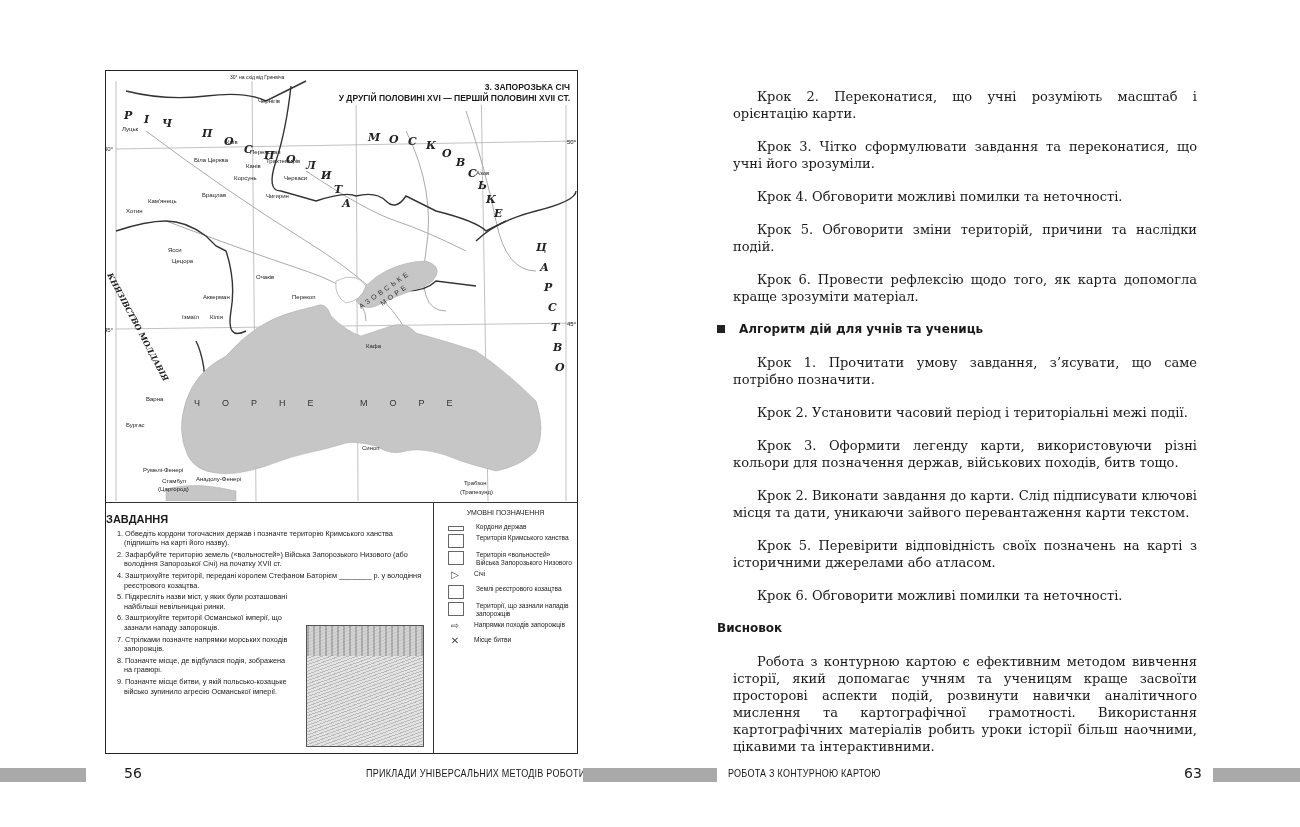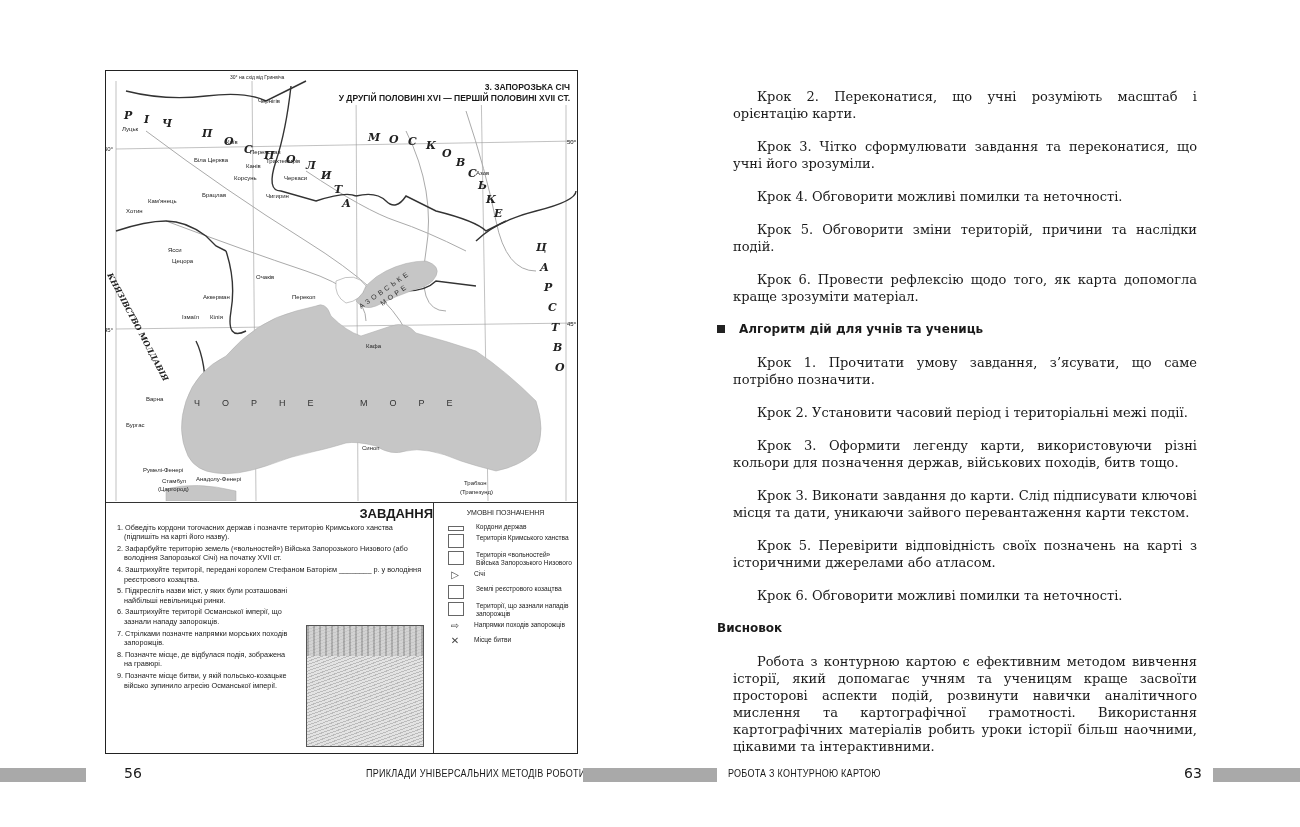--- a/index.html
+++ b/index.html
@@ -10,21 +10,21 @@
   
   .figure{position:absolute;left:105px;top:70px;width:471px;height:682px;border:1.5px solid #222;background:#fff;}
   .map{position:absolute;left:0;top:0;width:471px;height:430px;overflow:hidden;}
   .map svg{display:block;}
   .map-title{position:absolute;left:222px;top:10px;width:240px;text-align:right;font-family:"Liberation Sans",sans-serif;font-weight:bold;font-size:8.5px;line-height:11px;background:#fff;padding:1px 2px;}
   .maplbl{position:absolute;font-family:"Liberation Sans",sans-serif;font-size:6px;color:#222;white-space:nowrap;}
   .country{position:absolute;font-family:"DejaVu Serif",serif;font-style:italic;font-weight:bold;font-size:11px;color:#222;letter-spacing:0;}
   .sea{position:absolute;font-family:"Liberation Sans",sans-serif;font-size:9px;color:#333;letter-spacing:22px;}
 
   .tasks{position:absolute;left:0;top:431px;width:327px;height:250px;border-top:1px solid #333;font-family:"Liberation Sans",sans-serif;font-size:7.3px;line-height:9.6px;}
-  .tasks h3{margin:6px 0 4px;text-align:right;font-size:13px;font-weight:bold;}
+  .tasks h3{margin:12px 0 4px;text-align:left;font-size:11px;font-weight:bold;}
   .task{margin:0 8px 2px 18px;text-indent:-7px;}
   .task.narrow{width:170px;}
   .engraving{position:absolute;left:200px;top:122px;width:116px;height:120px;border:1px solid #555;
     background:repeating-linear-gradient(160deg,#bbb 0 1px,#e3e3e3 1px 3px),#ddd;}
   .engraving .sky{position:absolute;left:0;top:0;right:0;height:30px;background:repeating-linear-gradient(90deg,#999 0 2px,#ccc 2px 6px);opacity:.7;}
   .legend{position:absolute;left:327px;top:431px;width:143px;height:250px;border-top:1px solid #333;border-left:1px solid #333;font-family:"Liberation Sans",sans-serif;font-size:6.6px;line-height:8px;}
   .legend h3{margin:6px 0 6px;text-align:center;font-size:7px;font-weight:normal;}
   .lg{display:flex;align-items:flex-start;margin:0 4px 3px 14px;}
   .lg .sym{width:14px;height:12px;border:1px solid #666;margin-right:12px;flex:0 0 auto;}
   .lg .sym.line{height:3px;margin-top:3px;}
@@ -228,21 +228,21 @@
 <div class="body-text">
   <p class="p">Крок 2. Переконатися, що учні розуміють масштаб і орієнтацію карти.</p>
   <p class="p">Крок 3. Чітко сформулювати завдання та переконатися, що учні його зрозуміли.</p>
   <p class="p">Крок 4. Обговорити можливі помилки та неточності.</p>
   <p class="p">Крок 5. Обговорити зміни територій, причини та наслідки подій.</p>
   <p class="p">Крок 6. Провести рефлексію щодо того, як карта допомогла краще зрозуміти матеріал.</p>
   <p class="heading"><span class="bullet"></span><span>Алгоритм дій для учнів та учениць</span></p>
   <p class="p">Крок 1. Прочитати умову завдання, з’ясувати, що саме потрібно позначити.</p>
   <p class="p">Крок 2. Установити часовий період і територіальні межі події.</p>
   <p class="p">Крок 3. Оформити легенду карти, використовуючи різні кольори для позначення держав, військових походів, битв тощо.</p>
-  <p class="p">Крок 3. Виконати завдання до карти. Слід підписувати ключові місця та дати, уникаючи зайвого перевантаження карти текстом.</p>
+  <p class="p">Крок 2. Виконати завдання до карти. Слід підписувати ключові місця та дати, уникаючи зайвого перевантаження карти текстом.</p>
   <p class="p">Крок 5. Перевірити відповідність своїх позначень на карті з історичними джерелами або атласом.</p>
   <p class="p">Крок 6. Обговорити можливі помилки та неточності.</p>
   <p class="concl">Висновок</p>
   <p class="p">Робота з контурною картою є ефективним методом вивчення історії, який допомагає учням та ученицям краще засвоїти просторові аспекти подій, розвинути навички аналітичного мислення та картографічної грамотності. Використання картографічних матеріалів робить уроки історії більш наочними, цікавими та інтерактивними.</p>
 </div>
 
 <div class="footer-bar" style="left:650px;width:67px;"></div>
 <span class="footer-text" style="left:728px;">РОБОТА З КОНТУРНОЮ КАРТОЮ</span>
 <span class="pagenum" style="left:1184px;">63</span>
 <div class="footer-bar" style="left:1213px;width:87px;"></div>

